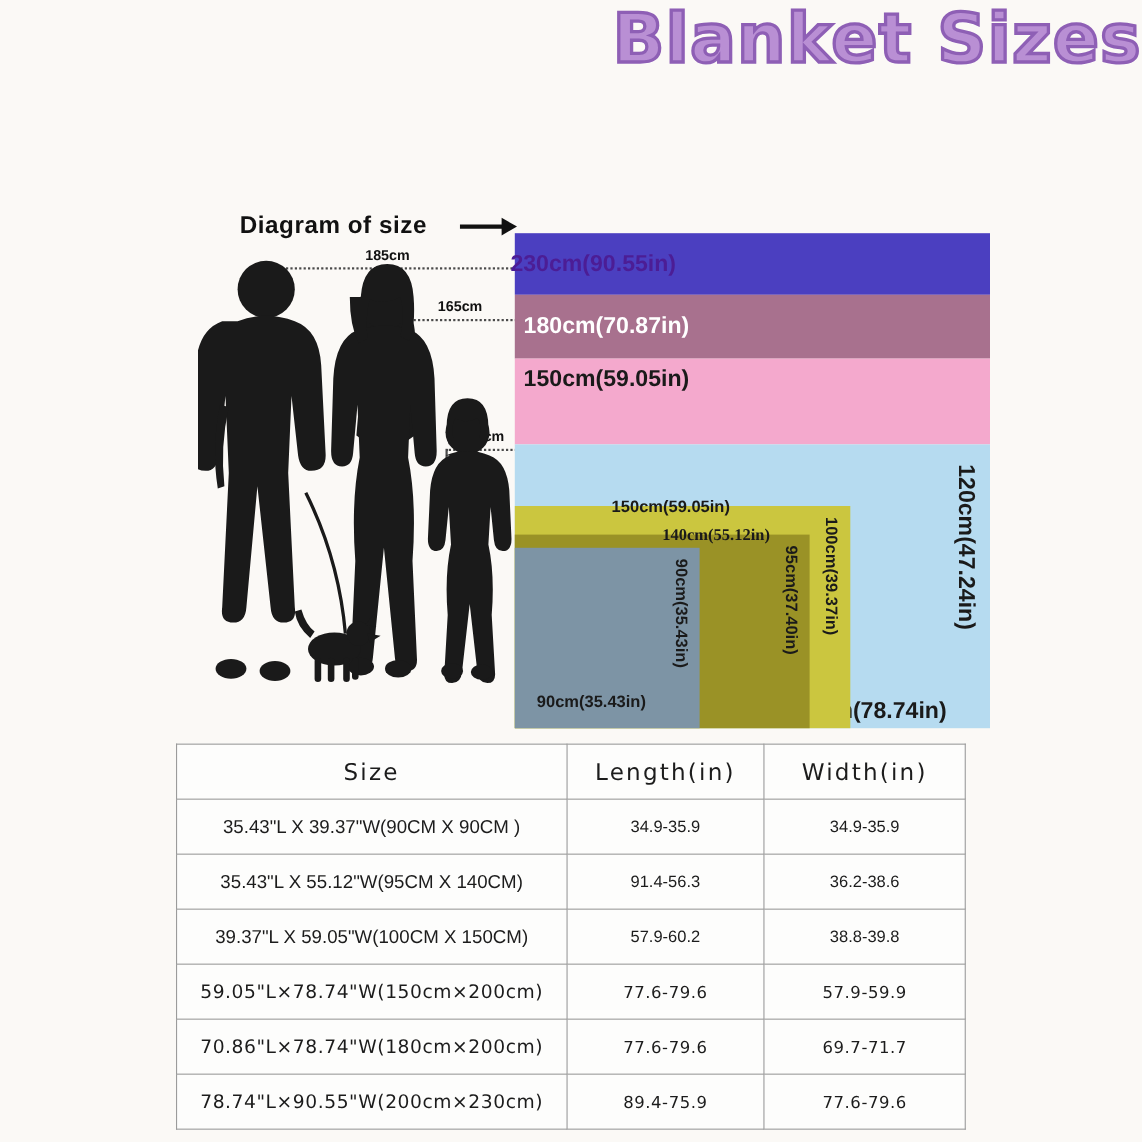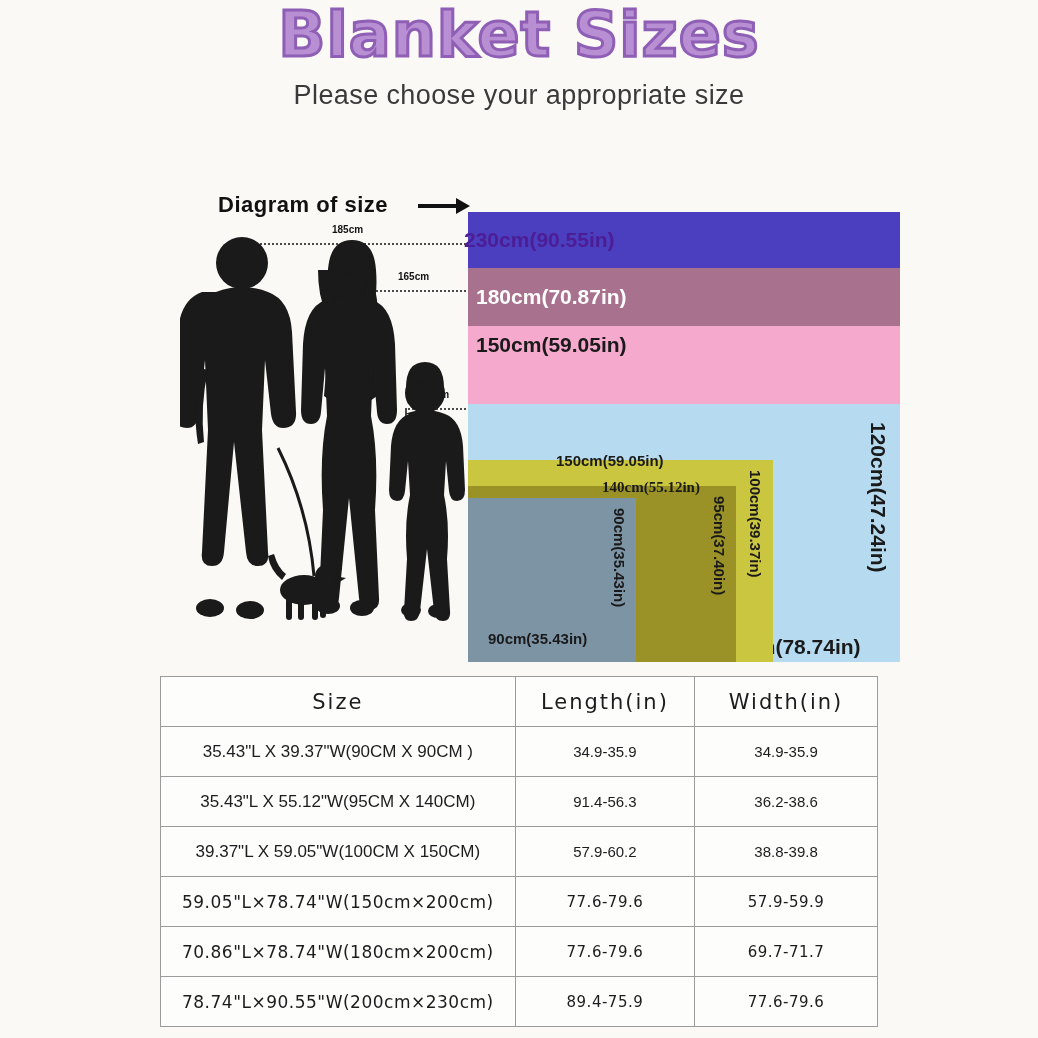--- a/index.html
+++ b/index.html
@@ -10,21 +10,21 @@
     width: 1038px;
     height: 1038px;
     background: #fbf9f6;
     font-family: "Liberation Sans", sans-serif;
     overflow: hidden;
     position: relative;
   }
 
   
   #header {
-    text-align: center;
+    text-align: right;
     padding-top: 4px;
   }
   #main-title {
     font-family: "DejaVu Sans", sans-serif;
     font-size: 62px;
     font-weight: 700;
     letter-spacing: 1px;
     color: #b98fd4;
     -webkit-text-stroke: 3px #8e5fb5;
     text-shadow: 0 2px 0 #ffffff;
@@ -74,21 +74,21 @@
   }
 
   
   .guide {
     position: absolute;
     border-top: 2px dotted #4a4a4a;
     height: 0;
   }
   .guide-label {
     position: absolute;
-    font-size: 10px;
+    font-size: 13px;
     font-weight: 700;
     color: #111;
     background: transparent;
   }
   .guide-tick {
     position: absolute;
     border-left: 2px solid #4a4a4a;
   }
 
   
@@ -147,21 +147,20 @@
   }
   .c1 { width: 365px; }
   .c2 { width: 192px; }
   .c3 { width: 200px; }
 </style>
 </head>
 <body>
 
 <div id="header">
   <div id="main-title">Blanket Sizes</div>
-  <div id="subtitle">Please choose your appropriate size</div>
 </div>
 
 <div id="diagram">
 
   <div id="diagram-label">Diagram of size</div>
   <svg id="diagram-arrow" viewBox="0 0 52 20">
     <line x1="0" y1="10" x2="40" y2="10" stroke="#111" stroke-width="4"></line>
     <polygon points="38,2 52,10 38,18" fill="#111"></polygon>
   </svg>
 

